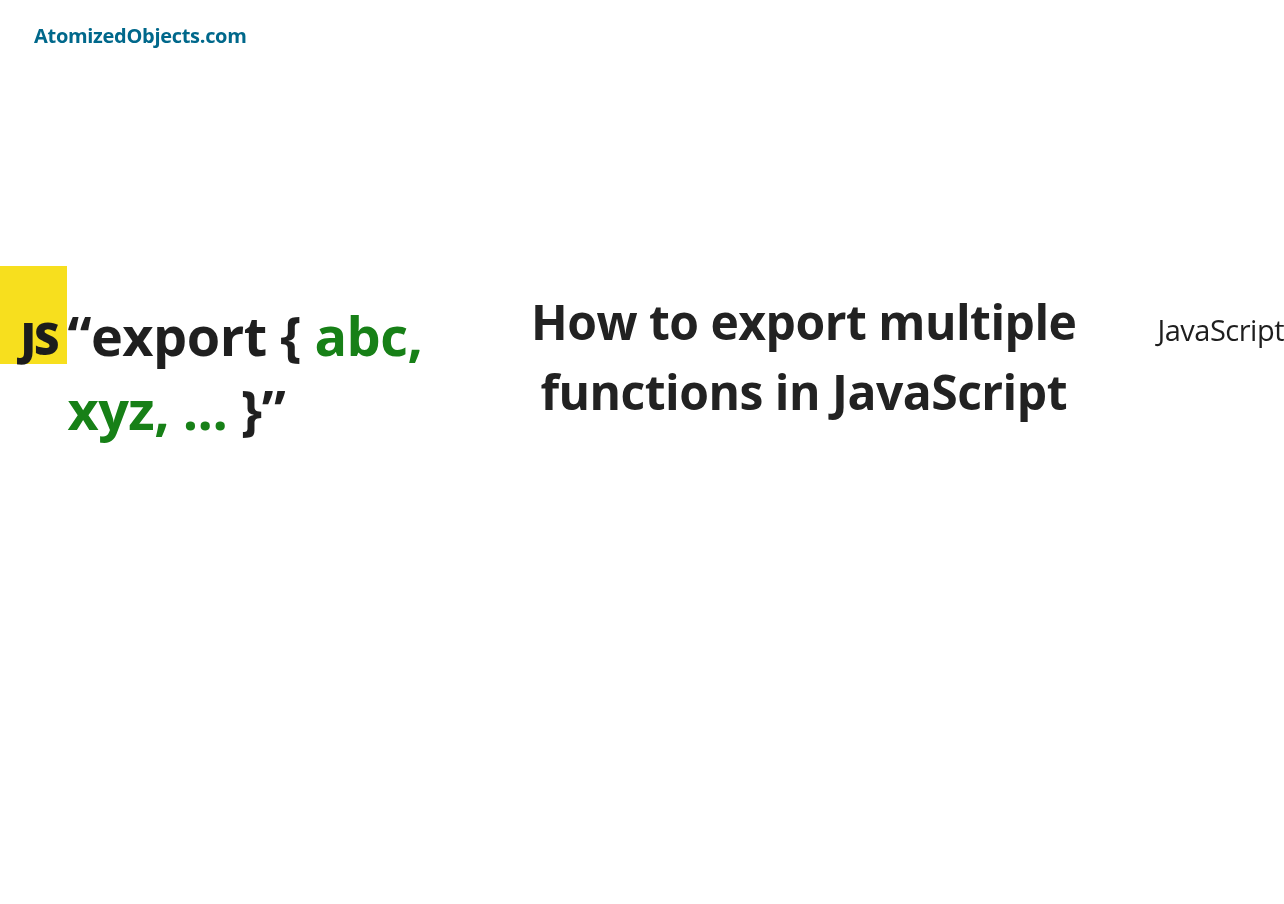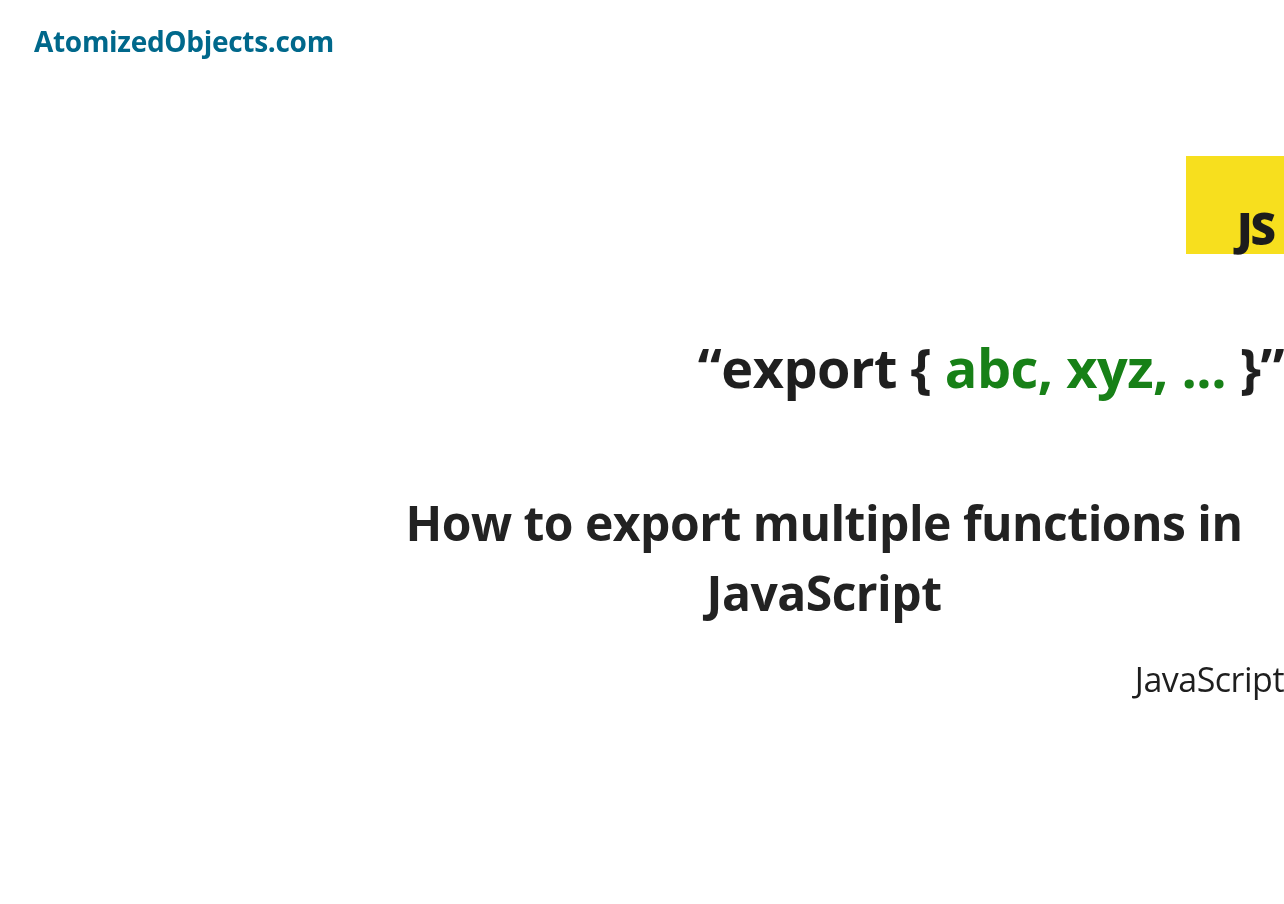--- a/index.html
+++ b/index.html
@@ -13,72 +13,72 @@
       background: #ffffff;
       font-family: -apple-system, BlinkMacSystemFont, "Segoe UI", "Open Sans", "Helvetica Neue", Arial, sans-serif;
       position: relative;
       overflow: hidden;
     }
     .site-brand {
       position: absolute;
       top: 22px;
       left: 34px;
       color: #00688B;
-      font-size: 28px;
+      font-size: 20px;
       font-weight: 700;
       letter-spacing: -0.3px;
     }
     .content-wrapper {
       position: absolute;
-      top: 156px;
+      top: 184px;
       left: 0;
       width: 100%;
       display: flex;
-      flex-direction: column;
-      align-items: flex-end;
+      flex-direction: row;
+      align-items: center;
     }
     .js-badge {
       width: 98px;
       height: 98px;
       background: #F7DF1E;
       display: flex;
       align-items: flex-end;
       justify-content: flex-end;
       padding: 6px 10px 4px 0;
     }
     .js-badge-text {
       color: #1c1c1c;
       font-size: 44px;
       font-weight: 800;
       letter-spacing: -2px;
       line-height: 1;
     }
     .code-snippet {
-      margin-top: 76px;
+      margin-top: 114px;
       font-size: 54px;
       font-weight: 700;
       color: #1f1f1f;
       letter-spacing: -0.5px;
     }
     .code-snippet .highlight {
       color: #178017;
     }
     .article-title {
       margin-top: 84px;
       font-size: 48px;
       font-weight: 700;
       color: #222222;
       text-align: center;
       line-height: 1.45;
       max-width: 920px;
       letter-spacing: -0.5px;
     }
     .category {
       margin-top: 29px;
-      font-size: 34px;
+      font-size: 29px;
       font-weight: 400;
       color: #1e1e1e;
       letter-spacing: -0.5px;
     }
   </style>
 </head>
 <body>
 
 <div class="site-brand">AtomizedObjects.com</div>
 

